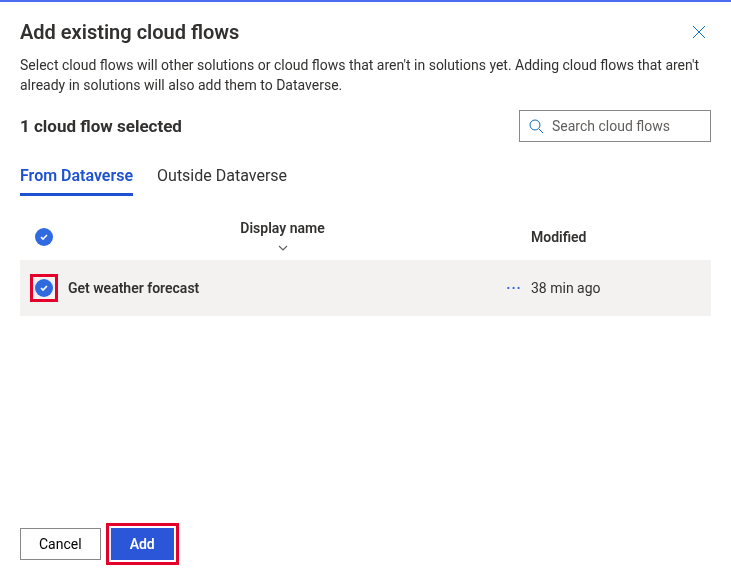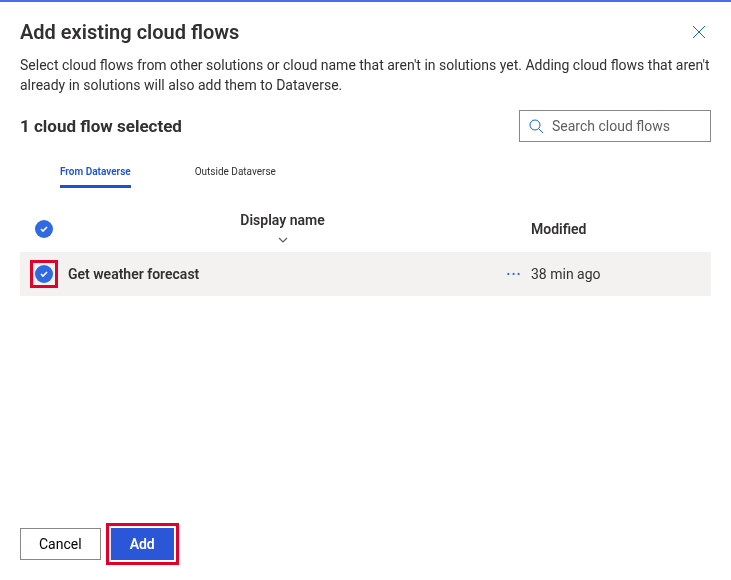--- a/index.html
+++ b/index.html
@@ -71,25 +71,24 @@
   }
   .search-box input::placeholder { color: #605e5c; }
   .search-icon { color: #0f6cbd; display:flex; }
   .tabs {
     display: flex;
     gap: 24px;
     padding: 12px 20px 0 20px;
   }
   .tab {
     padding: 6px 0 8px 0;
-    font-size: 10px;
+    font-size: 16px;
     cursor: pointer;
     color: #323130;
     border-bottom: 3px solid transparent;
-    margin-left: 40px;
   }
   .tab.selected {
     color: #1d52d0;
     font-weight: 600;
     border-bottom: 3px solid #1d52d0;
   }
   .table-area {
     flex: 1;
     padding: 10px 20px 0 20px;
     overflow: auto;
@@ -103,21 +102,21 @@
   .thead {
     font-weight: 600;
     color: #323130;
     padding-top: 14px;
     padding-bottom: 6px;
   }
   .col-header-name { display:flex; align-items:center; gap:6px; cursor:pointer;flex-direction:column;}
   .chev { color:#605e5c; display:flex;}
   .trow {
     background: #f3f2f1;
-    height: 44px;
+    height: 56px;
   }
   .check-cell { display:flex; justify-content:center; }
   .check-circle {
     width: 18px; height: 18px; border-radius: 50%;
     background: #2f6ae1;
     display:flex; align-items:center; justify-content:center;
     cursor:pointer;
   }
   .check-circle svg { display:block;}
   .rowname { font-weight:600; color:#323130; }
@@ -156,21 +155,21 @@
     <div class="title">Add existing cloud flows</div>
     <div class="close-btn">
       <span>
         <svg width="16" height="16" viewBox="0 0 16 16">
             <path d="M2 2 L14 14 M14 2 L2 14" stroke="#0f6cbd" stroke-width="1" fill="none"></path>
           </svg>
       </span>
     </div>
   </div>
 
-  <div class="description">Select cloud flows from other solutions or cloud name that aren't in solutions yet. Adding cloud flows that aren't already in solutions will also add them to Dataverse.</div>
+  <div class="description">Select cloud flows will other solutions or cloud flows that aren't in solutions yet. Adding cloud flows that aren't already in solutions will also add them to Dataverse.</div>
 
   <div class="toolbar">
     <div class="selection-text">1 cloud flow selected</div>
     <div class="search-box">
       <span class="search-icon">
         <svg width="16" height="16" viewBox="0 0 16 16">
             <circle cx="7" cy="7" r="5" stroke="#0f6cbd" stroke-width="1" fill="none"></circle>
             <line x1="11" y1="11" x2="15" y2="15" stroke="#0f6cbd" stroke-width="1"></line>
           </svg>
       </span>

